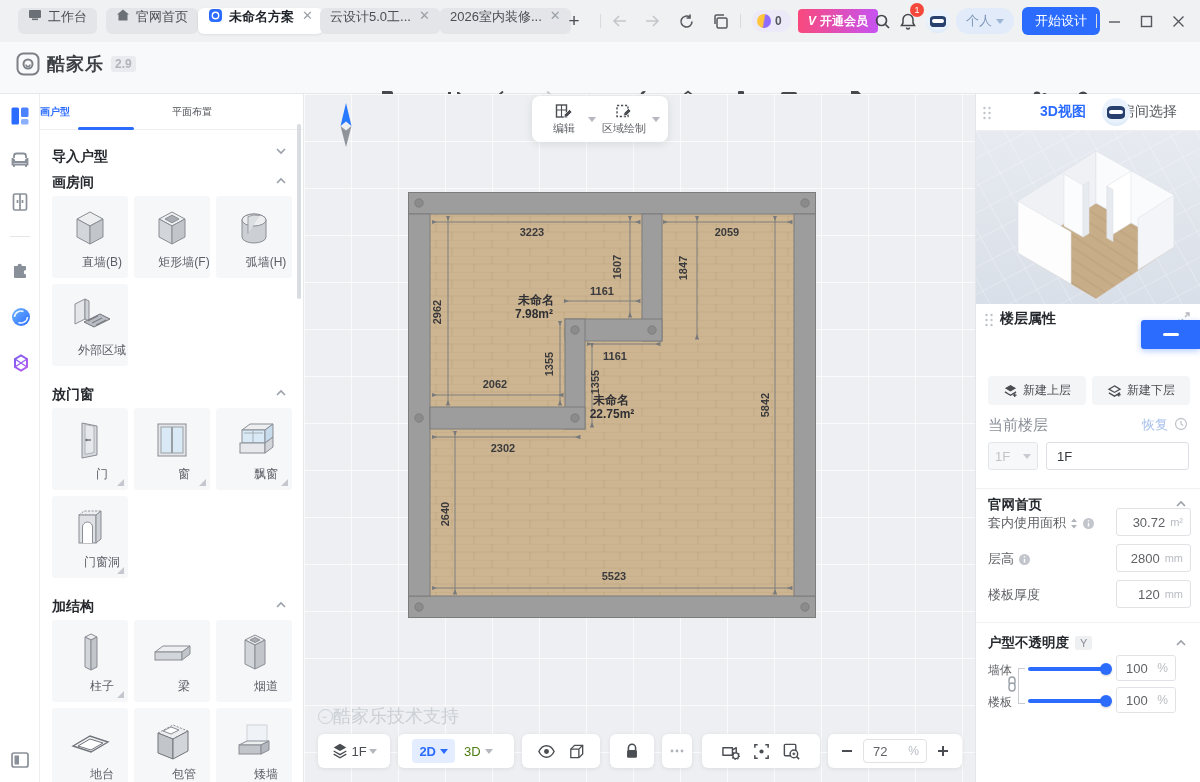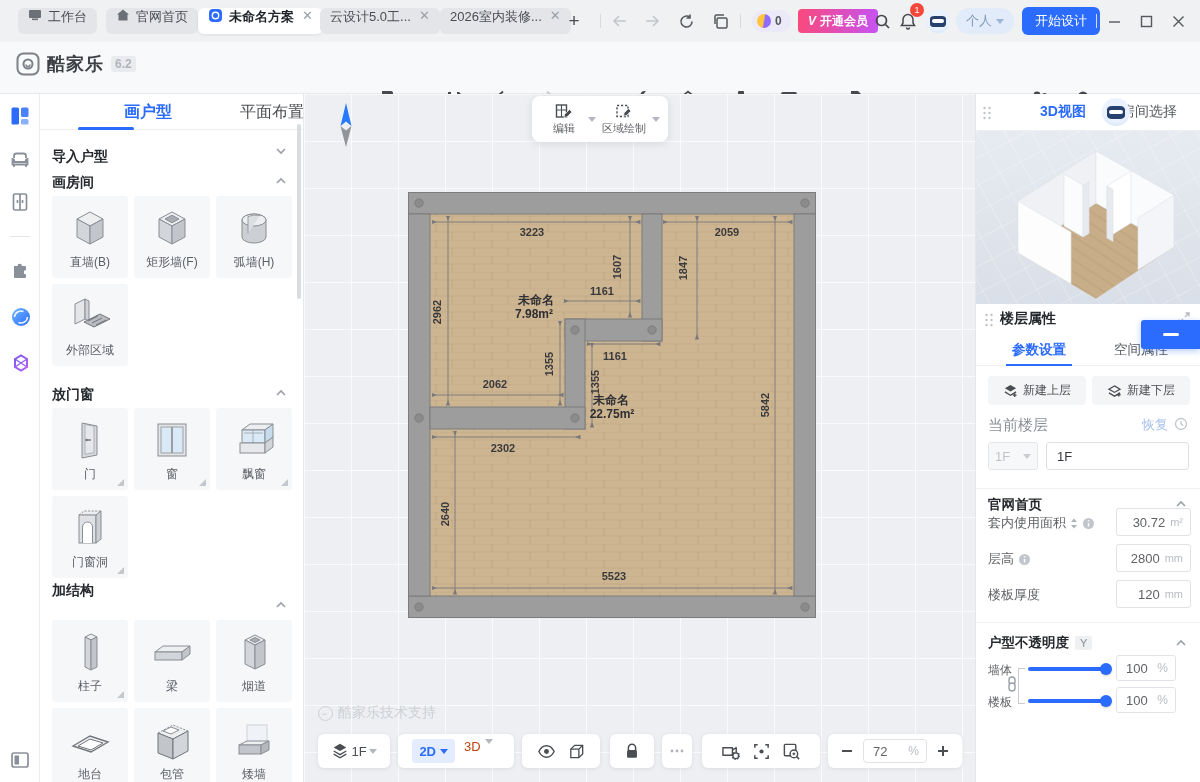--- a/index.html
+++ b/index.html
@@ -51,50 +51,50 @@
   #vip-appbar{position:absolute;left:1118px;top:60px;height:24px;background:linear-gradient(90deg,#fb5570,#cd58f5);border-radius:12px;
               color:#fff;font-size:12px;font-weight:bold;display:flex;align-items:center;padding:0 12px 0 16px;gap:3px}
 
   
   #rail{position:absolute;left:0;top:94px;width:40px;height:688px;background:#fff;border-right:1px solid #ecedef;box-sizing:border-box}
   .ricon{position:absolute;left:10px;width:20px;height:20px}
 
   
   #leftpanel{position:absolute;left:40px;top:94px;width:264px;height:688px;background:#fff;border-right:1px solid #e6e8eb;box-sizing:border-box;overflow:hidden}
   .ptabs{position:absolute;left:0;top:0;width:100%;height:36px;border-bottom:1px solid #eceef0;box-sizing:border-box}
-  .ptab{position:absolute;top:0;width:132px;height:36px;display:flex;align-items:center;justify-content:flex-end;font-size:16px;color:#4a4d52}
+  .ptab{position:absolute;top:0;width:132px;height:36px;display:flex;align-items:center;justify-content:flex-start;font-size:10px;color:#4a4d52}
   .ptab.on{color:#2b6cff;font-weight:bold}
   .ptab.on:after{content:"";position:absolute;bottom:0;left:38px;width:56px;height:3px;background:#2b6cff;border-radius:2px}
   .sechdr{position:absolute;left:12px;font-size:14px;font-weight:bold;color:#25282d}
   .chev{position:absolute;left:236px;width:10px;height:10px}
   .chev svg{stroke:#9aa0a8;stroke-width:1.6;fill:none}
   .card{position:absolute;width:76px;height:82px;background:#f6f7f8;border-radius:3px}
-  .card .clabel{position:absolute;left:0;bottom:7px;width:100%;text-align:center;font-size:12px;color:#5a5e66}
+  .card .clabel{position:absolute;left:12px;bottom:7px;width:100%;text-align:center;font-size:12px;color:#5a5e66}
   .card svg{position:absolute;left:15px;top:11px}
   .corner{position:absolute;right:4px;bottom:4px;width:0;height:0;border-left:7px solid transparent;border-bottom:7px solid #c4c8ce}
   #lscroll{position:absolute;right:2px;top:30px;width:4px;height:175px;background:#d9dce0;border-radius:2px}
 
   
   #canvas{position:absolute;left:304px;top:94px;width:671px;height:688px;background-color:#edeff2;
           background-image:linear-gradient(rgba(255,255,255,.7) 1px,transparent 1px),linear-gradient(90deg,rgba(255,255,255,.7) 1px,transparent 1px);
           background-size:47px 47px;overflow:hidden}
   #floatbar{position:absolute;left:228px;top:2px;width:136px;height:46px;background:#fff;border-radius:8px;box-shadow:0 2px 8px rgba(31,35,41,.1);display:flex;align-items:center;padding:0 8px;box-sizing:border-box;}
   .fitem{display:flex;flex-direction:column;align-items:center;width:48px;gap:1px}
   .fitem .fl{font-size:11px;color:#606266;white-space:nowrap}
-  #watermark{position:absolute;left:14px;top:610px;display:flex;align-items:center;gap:5px;color:#ccd0d4;font-size:14px}
+  #watermark{position:absolute;left:14px;top:610px;display:flex;align-items:center;color:#ccd0d4;font-size:18px}
   #watermark .wmc{width:15px;height:15px;border-radius:50%;border:1.5px solid #ccd0d4;box-sizing:border-box;position:relative}
   #watermark .wmc:after{content:"";position:absolute;left:3px;top:4px;width:5px;height:3px;border-bottom:1.5px solid #ccd0d4;border-radius:0 0 4px 4px}
 
   
   .bgrp{position:absolute;top:640px;height:34px;background:#fff;border-radius:6px;box-shadow:0 1px 4px rgba(31,35,41,.09);
         display:flex;align-items:center;justify-content:center;gap:2px;padding:0 6px;box-sizing:border-box}
   .bico{width:28px;height:26px;display:flex;align-items:center;justify-content:center}
   .blbl{font-size:13px;color:#4a4d52}
   .mode2d{height:24px;border-radius:4px;background:#e3edff;color:#2b6cff;font-weight:bold;font-size:13px;display:flex;align-items:center;padding:0 7px;gap:4px}
-  .mode3d{height:24px;color:#c2410c;font-size:13px;display:flex;align-items:flex-start;padding:0 7px;gap:4px}
+  .mode3d{height:24px;color:#4d7c0f;font-size:13px;display:flex;align-items:center;padding:0 7px;gap:4px}
   .zbox{width:64px;height:24px;border:1px solid #e0e2e6;border-radius:4px;display:flex;align-items:center;padding:0 7px;box-sizing:border-box;gap:4px}
   .zbox input{width:26px;border:0;outline:none;font-size:13px;color:#606266;background:transparent}
   .zbox .unit{margin-left:auto;font-size:12px;color:#b8bcc2}
 
   
   #rightpanel{position:absolute;left:975px;top:94px;width:225px;height:688px;background:#fff;border-left:1px solid #e4e6ea;box-sizing:border-box}
   .rtabs{position:absolute;left:0;top:0;width:100%;height:37px;border-bottom:1px solid #eceef0;box-sizing:border-box}
   .rtab{position:absolute;top:0;height:36px;display:flex;align-items:center;font-size:14px;color:#55585e}
   .rtab.on{color:#2b6cff;font-weight:bold}
   #preview3d{position:absolute;left:0;top:37px;width:224px;height:173px}
@@ -247,21 +247,21 @@
 </div>
 
 <div id="appbar">
   <div id="logo">
     <svg width="24" height="24" viewBox="0 0 24 24">
       <rect x="1.5" y="1.5" width="21" height="21" rx="6" stroke="#7c8087" stroke-width="2" fill="none"></rect>
       <circle cx="12" cy="12" r="4.5" stroke="#7c8087" stroke-width="2" fill="none"></circle>
         <path d="M10,12.5 a2,2 0 0 0 4,0" stroke="#7c8087" stroke-width="1.4" fill="none"></path>
     </svg>
     <span class="lt">酷家乐</span>
-    <span class="lv">6.2</span>
+    <span class="lv">2.9</span>
   </div>
 
   <div class="tool" style="left:388px">
     <svg width="20" height="20" viewBox="0 0 20 20">
         <path d="M4,2 h9 a2,2 0 0 1 2,2 v12 a2,2 0 0 1 -2,2 H6 a2,2 0 0 1 -2,-2 Z" fill="#45484d"></path>
         <circle cx="9.5" cy="7" r="2" fill="#f8f9fa"></circle>
       </svg>
     <span class="tl">文件</span>
   </div>
   <span class="caret" style="left:410px;top:58px"></span>
@@ -538,21 +538,21 @@
         <rect x="11" y="11" width="23" height="13" fill="#d9eaf6" stroke="#898d94"></rect>
         <polygon points="34,11 42,5 42,18 34,24" fill="#c6dcec" stroke="#898d94"></polygon>
         <path d="M13,14 h19 M22,11 v13" stroke="#9b9fa5" stroke-width=".8"></path>
       <rect x="9" y="24" width="25" height="10" fill="#e6e8eb" stroke="#898d94"></rect>
         <polygon points="34,24 42,18 42,28 34,34" fill="#d2d5d9" stroke="#898d94"></polygon>
     </svg>
     <div class="clabel">飘窗</div>
     <i class="corner"></i>
   </div>
 
-  <div class="sechdr" style="top:488px">加结构</div>
+  <div class="sechdr" style="top:504px">加结构</div>
   <div class="chev" style="top:507px">
       <svg width="10" height="8" viewBox="0 0 10 8">
         <path d="M1,6 L5,2 L9,6"></path>
       </svg>
     </div>
 
   <div class="card" style="left:12px;top:526px">
     <svg width="46" height="42" viewBox="0 0 46 42">
       <polygon points="18,6 24,3 30,6 24,9" fill="#eceef0" stroke="#898d94"></polygon>
         <polygon points="18,6 24,9 24,39 18,36" fill="#d2d5d9" stroke="#898d94"></polygon>
@@ -876,28 +876,20 @@
           <circle cx="2.5" cy="12" r="1.2"></circle>
           <circle cx="7.5" cy="12" r="1.2"></circle>
         </g>
     </svg>
     <span class="pt">楼层属性</span>
     <svg class="abs" style="right:10px;top:6px" width="12" height="12" viewBox="0 0 12 12">
       <path d="M7.5,1 H11 V4.5 M11,1 L7,5 M4.5,11 H1 V7.5 M1,11 L5,7" stroke="#b4b8be" stroke-width="1.3" fill="none"></path>
     </svg>
   </div>
 
-  <div class="rtabs2">
-    <div class="rtab2 on" style="left:36px">
-        <span>参数设置</span>
-      </div>
-    <div class="rtab2" style="left:138px">
-        <span>空间属性</span>
-      </div>
-  </div>
   <div id="flyout">
       <i></i>
     </div>
 
   <div class="nbtn" style="left:12px">
     <svg width="15" height="14" viewBox="0 0 16 15">
         <path d="M8,1 L14,4.5 L8,8 L2,4.5 Z" fill="#4a4d52"></path>
         <path d="M2,8.5 l6,3.5 6,-3.5" stroke="#4a4d52" stroke-width="1.4" fill="none"></path>
         <path d="M12.5,10 v4 M10.5,12 h4" stroke="#4a4d52" stroke-width="1.4"></path>
       </svg>

